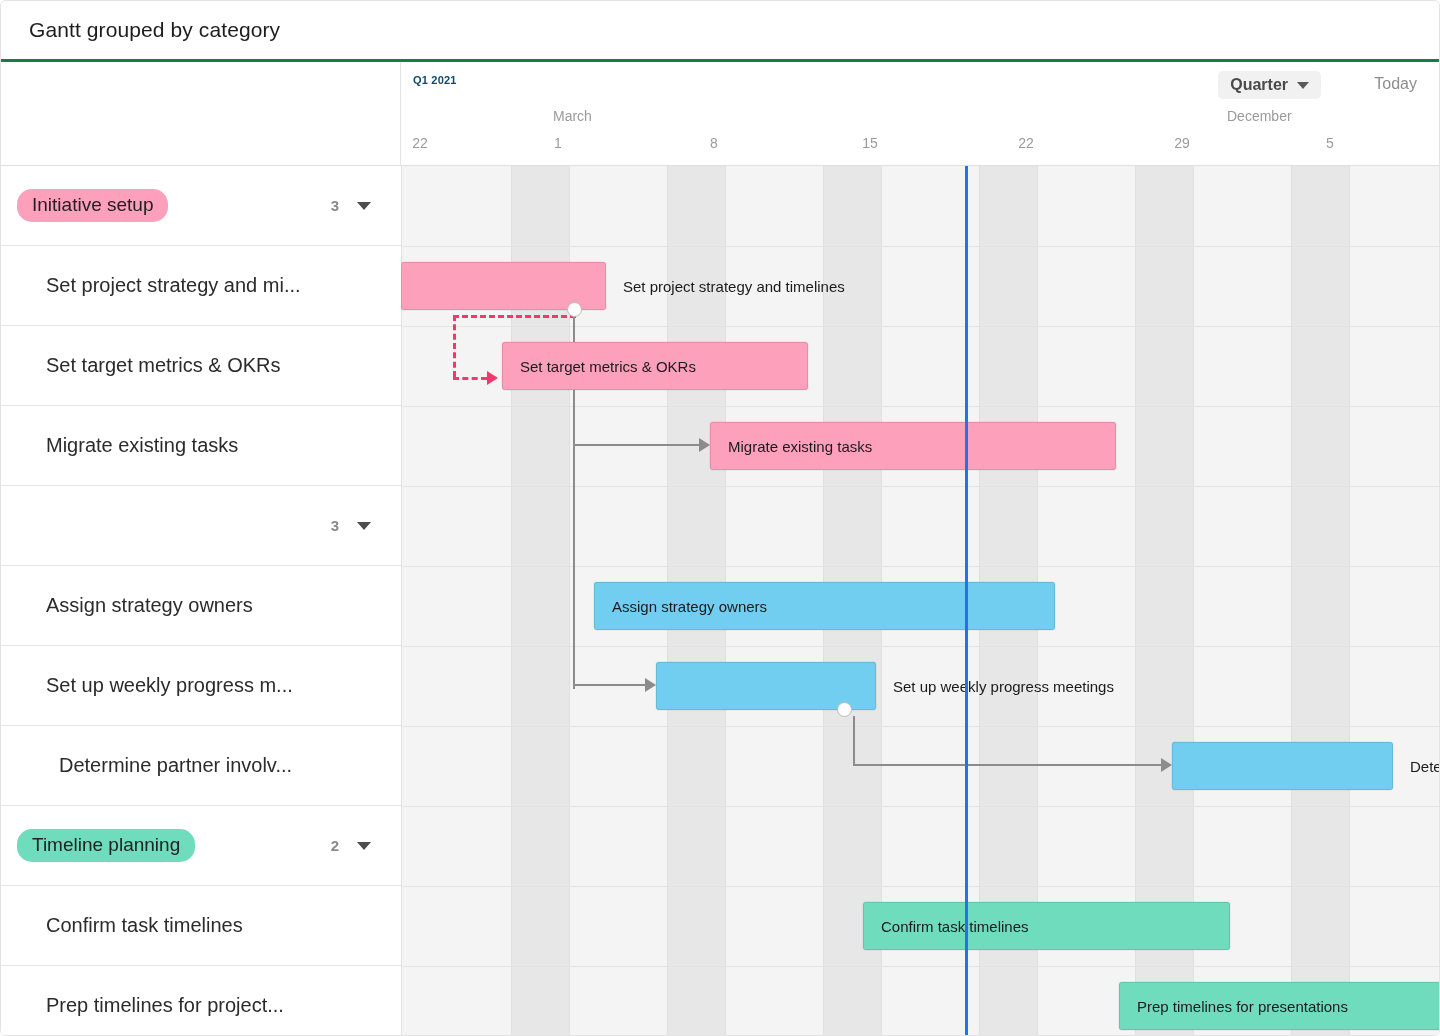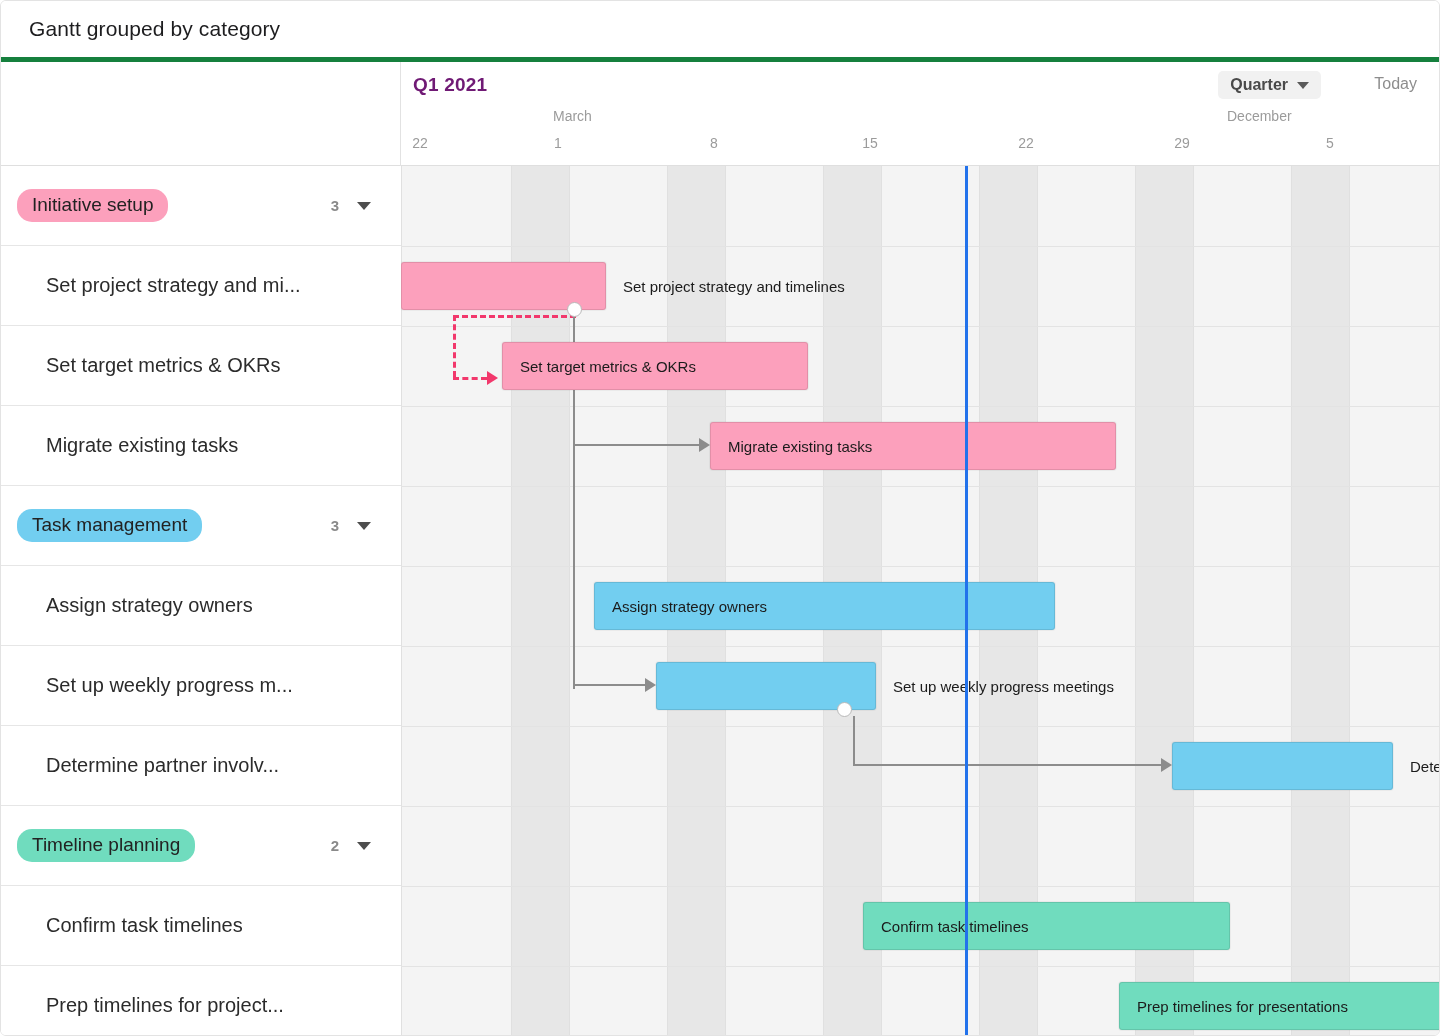--- a/index.html
+++ b/index.html
@@ -16,21 +16,21 @@
     background: #ffffff;
     border: 1px solid #E3E3E3;
     border-radius: 6px;
     overflow: hidden;
   }
 
   
   .titlebar {
     position: absolute; left: 0; top: 0;
     width: 1440px; height: 61px;
-    border-bottom: 5px solid #15803d;
+    border-bottom: 3px solid #15803d;
     display: flex; align-items: center;
     background: #fff;
   }
   .titlebar .title {
     margin-left: 28px;
     font-size: 21px;
     color: #1d1d1f;
     letter-spacing: .1px;
   }
 
@@ -45,21 +45,21 @@
     position: absolute; left: 0; top: 0;
     width: 400px; height: 104px;
     border-right: 1px solid #E2E2E2;
   }
   .thead-right {
     position: absolute; left: 400px; top: 0;
     width: 1040px; height: 104px;
   }
   .quarter-label {
     position: absolute; left: 12px; top: 12px;
-    font-size: 19px; font-weight: bold; color: #701a75;
+    font-size: 11px; font-weight: bold; color: #0c4a6e;
     letter-spacing: .2px;
   }
   .month-label {
     position: absolute; top: 46px;
     font-size: 14px; color: #9b9b9b;
   }
   .tick-label {
     position: absolute; top: 73px;
     font-size: 14px; color: #9b9b9b;
     transform: translateX(-50%);
@@ -326,31 +326,30 @@
           <div class="row-head task" style="top: 80px;">
             <span class="task-name">Set project strategy and mi...</span>
           </div>
           <div class="row-head task" style="top: 160px;">
             <span class="task-name">Set target metrics &amp; OKRs</span>
           </div>
           <div class="row-head task" style="top: 240px;">
             <span class="task-name">Migrate existing tasks</span>
           </div>
           <div class="row-head group" style="top: 320px;">
-            <span class="chip" style="background: rgb(114, 206, 240);">Task management</span>
             <span class="grp-count">3</span>
             <span class="grp-caret"></span>
           </div>
           <div class="row-head task" style="top: 400px;">
             <span class="task-name">Assign strategy owners</span>
           </div>
           <div class="row-head task" style="top: 480px;">
             <span class="task-name">Set up weekly progress m...</span>
           </div>
-          <div class="row-head task" style="top: 560px;">
+          <div class="row-head task" style="top: 560px; padding-left: 13px;">
             <span class="task-name">Determine partner involv...</span>
           </div>
           <div class="row-head group" style="top: 640px;">
             <span class="chip" style="background: rgb(112, 220, 190);">Timeline planning</span>
             <span class="grp-count">2</span>
             <span class="grp-caret"></span>
           </div>
           <div class="row-head task" style="top: 720px;">
             <span class="task-name">Confirm task timelines</span>
           </div>

